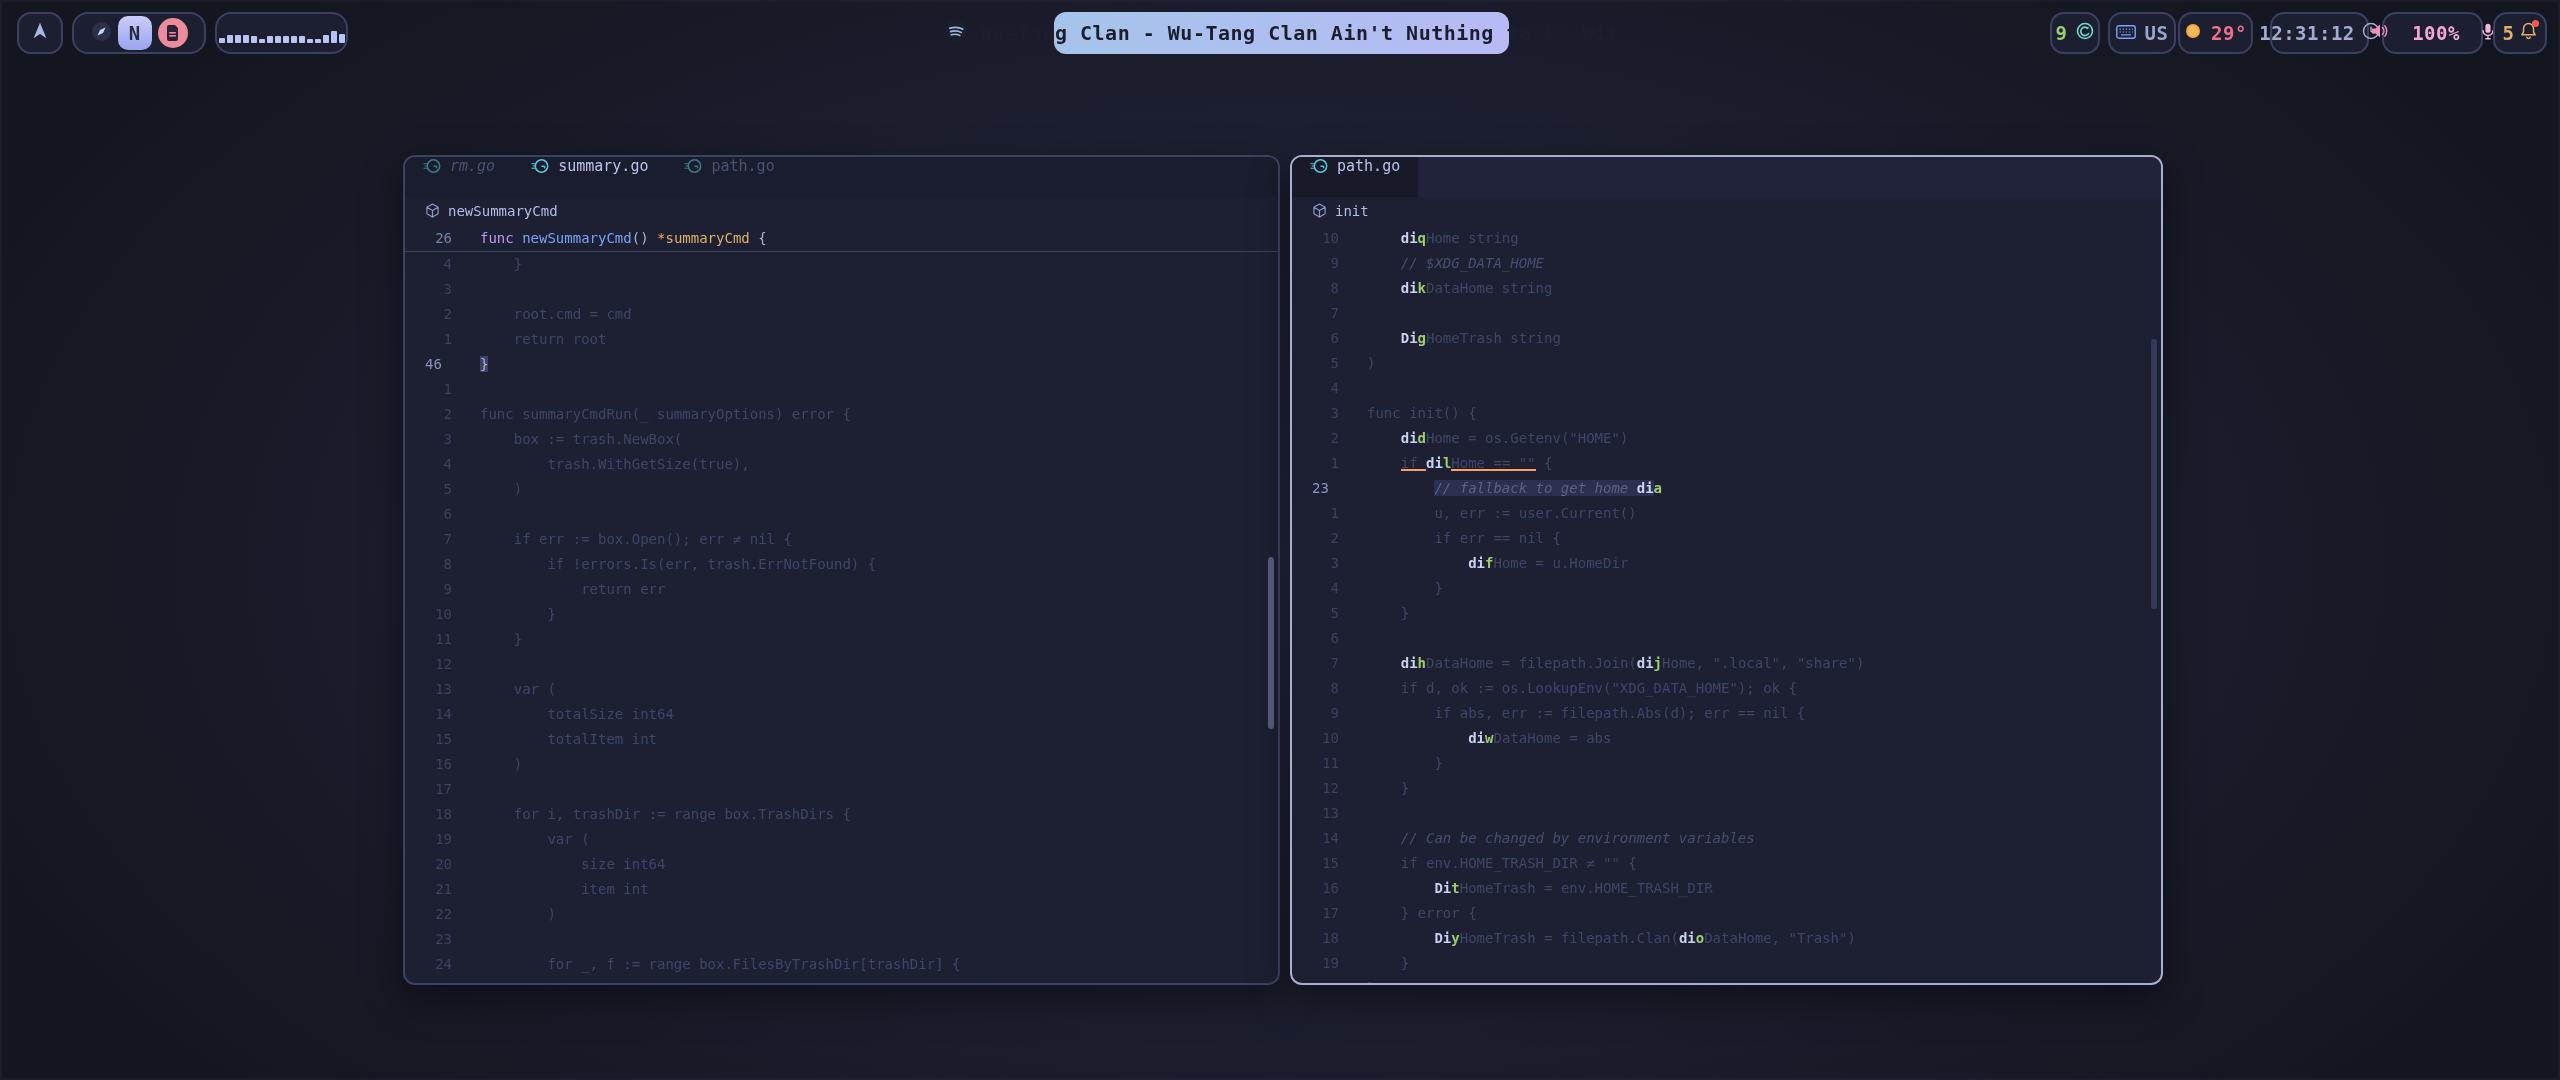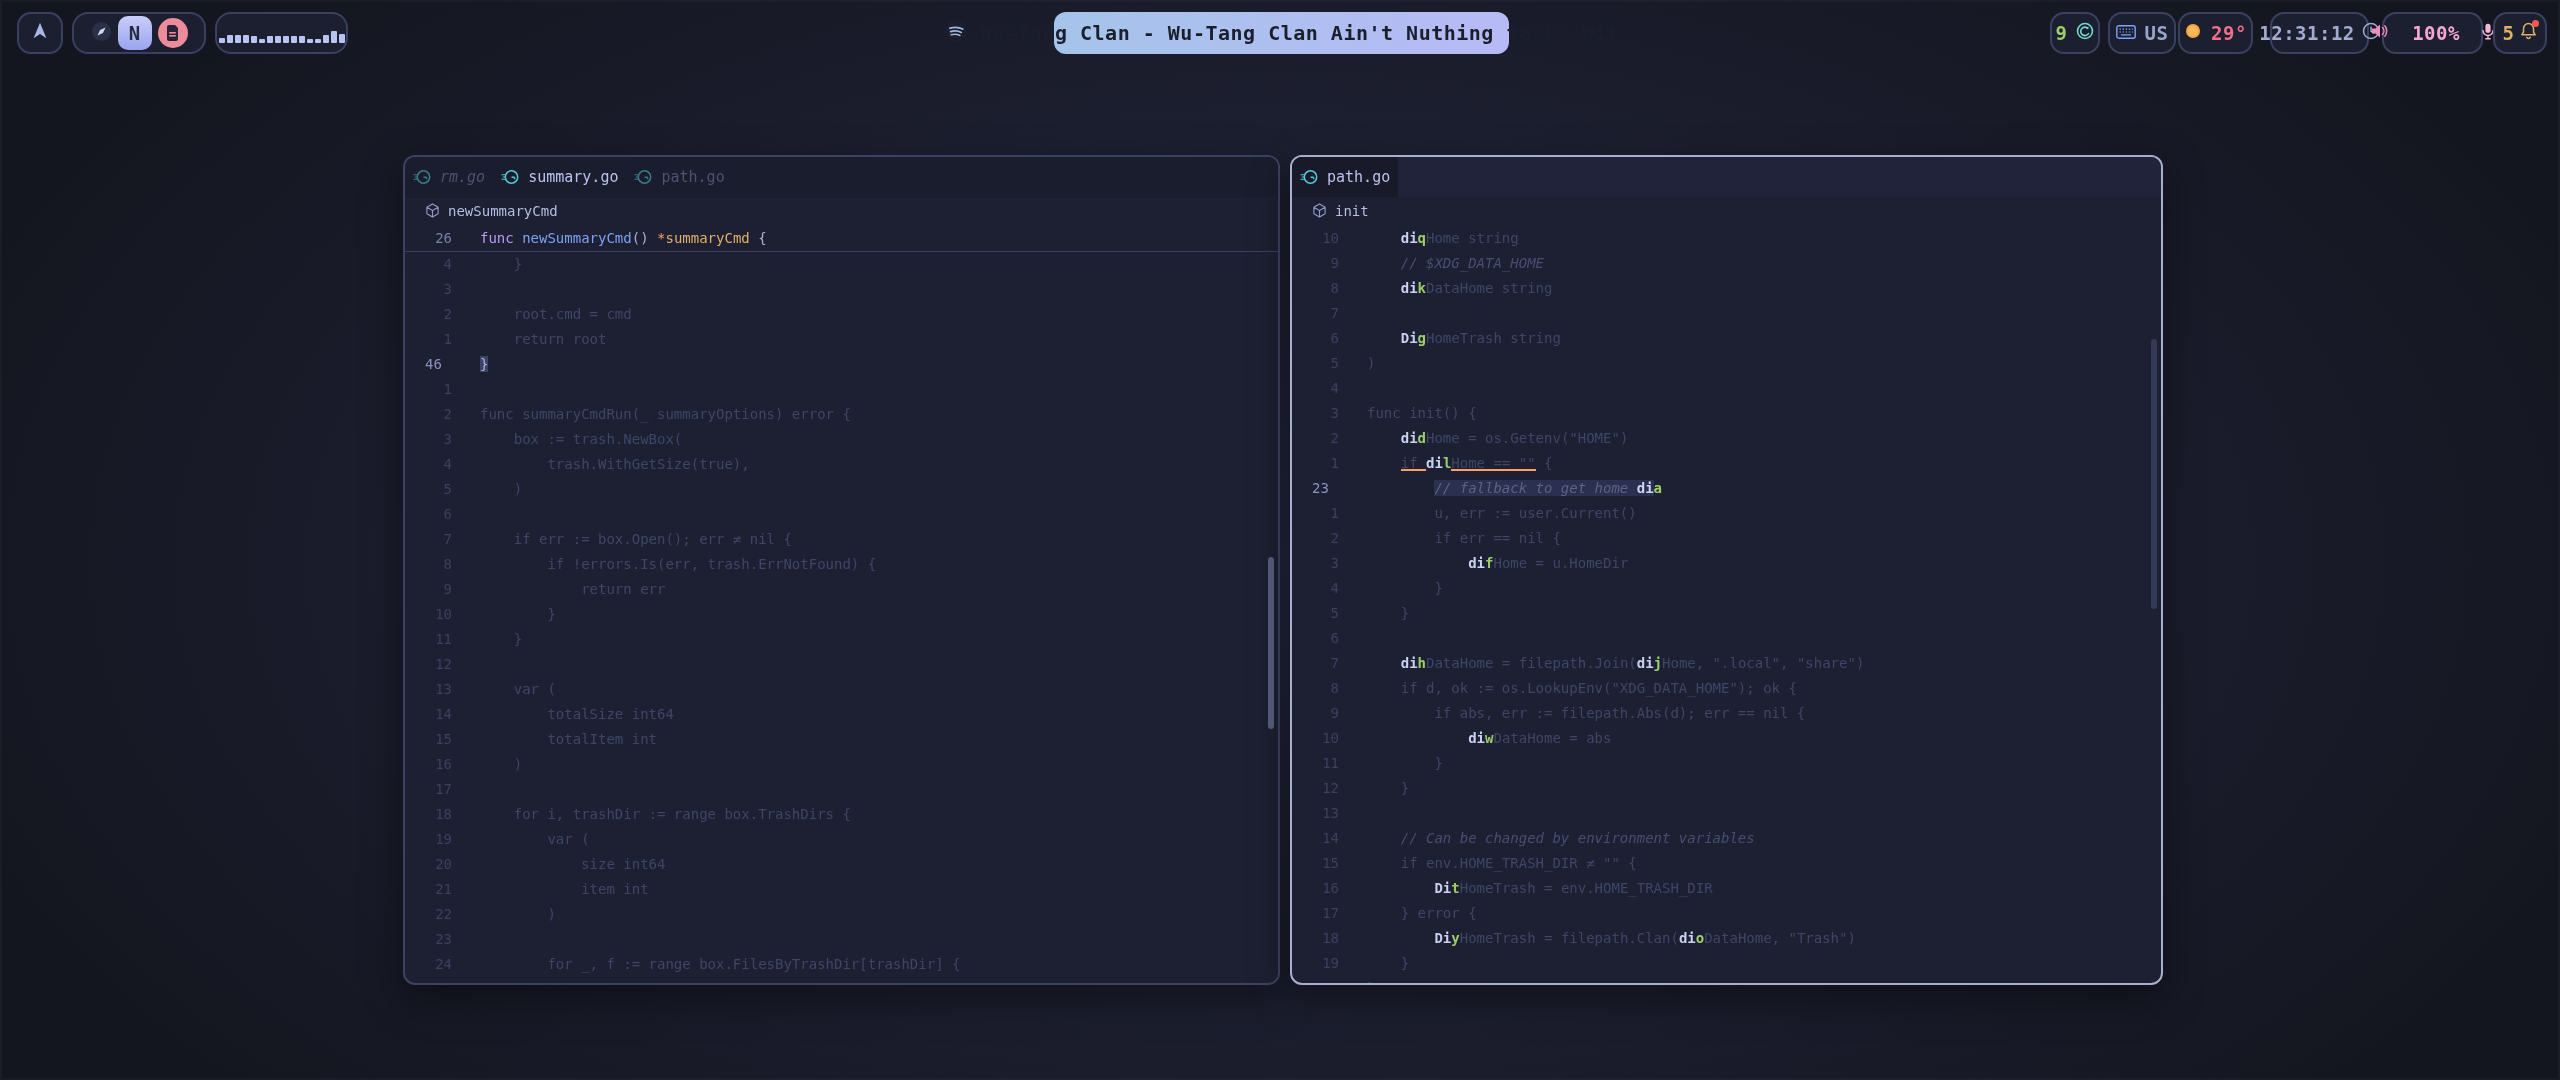--- a/index.html
+++ b/index.html
@@ -30,21 +30,21 @@
   #notif{left:2493px;width:54px;gap:6px;}
   .belldot{position:absolute;width:7px;height:7px;border-radius:50%;background:#f7574f;right:-2px;top:-2px;}
   
   .window{position:absolute;top:155px;height:830px;background:#1d2032;border-radius:12px;
     box-sizing:border-box;overflow:hidden;display:flex;flex-direction:column;
     box-shadow:0 14px 42px rgba(0,0,0,0.45);}
   #win-left{left:403px;width:877px;border:2px solid #3c4262;}
   #win-right{left:1290px;width:873px;border:2px solid #a8aecd;}
   .tabbar{height:40px;flex:none;display:flex;align-items:stretch;background:#1a1d2d;}
   #win-right .tabbar{background:#20233a;}
-  .tab{display:flex;align-items:center;gap:9px;padding:0 8px;font-size:15px;}
+  .tab{display:flex;align-items:flex-start;gap:9px;padding:0 18px;font-size:15px;}
   .tab .tlabel{color:#4b5272;}
   .tab.active{background:transparent;}
   .tab.active .tlabel{color:#b9c2ea;}
   #win-right .tab.active{background:#181a2a;}
   .tab.mod .tlabel{font-style:italic;}
   .go-icon{color:#56c8d8;width:18px;height:18px;flex:none;opacity:.55;}
   .tab.active .go-icon{opacity:1;}
   .go-icon svg{width:18px;height:18px;display:block;}
   .crumbs{height:27px;flex:none;display:flex;align-items:center;gap:8px;padding-left:20px;
     color:#b4bde2;font-size:14px;}

